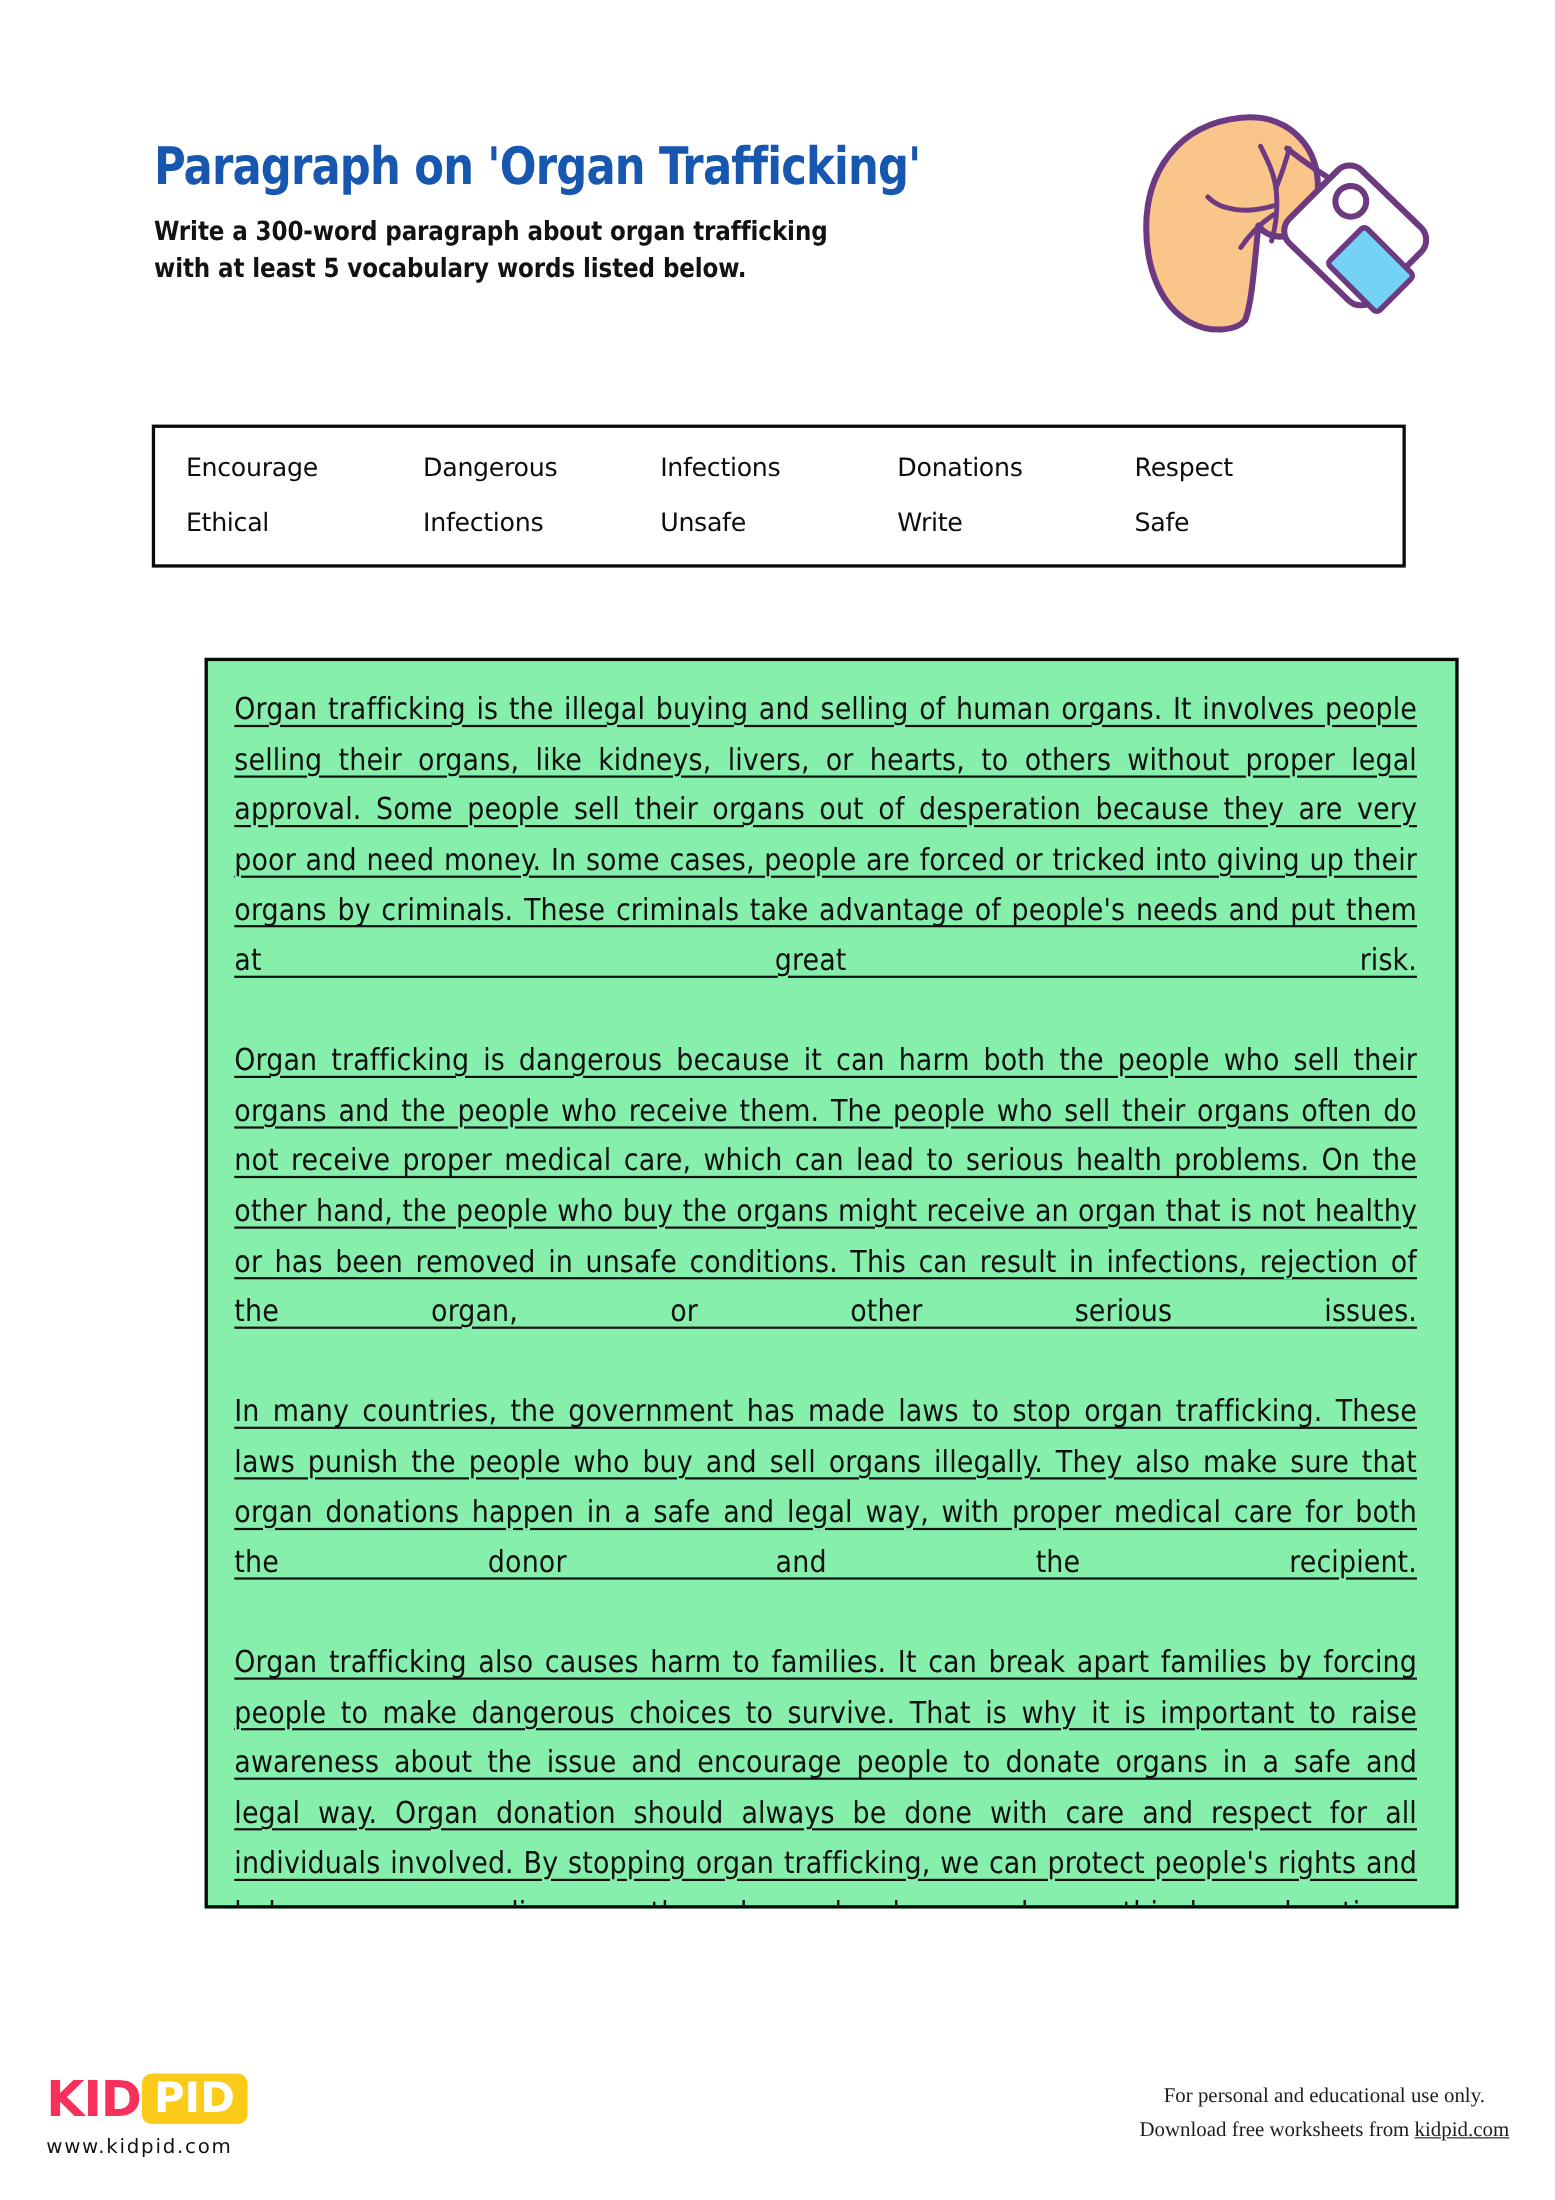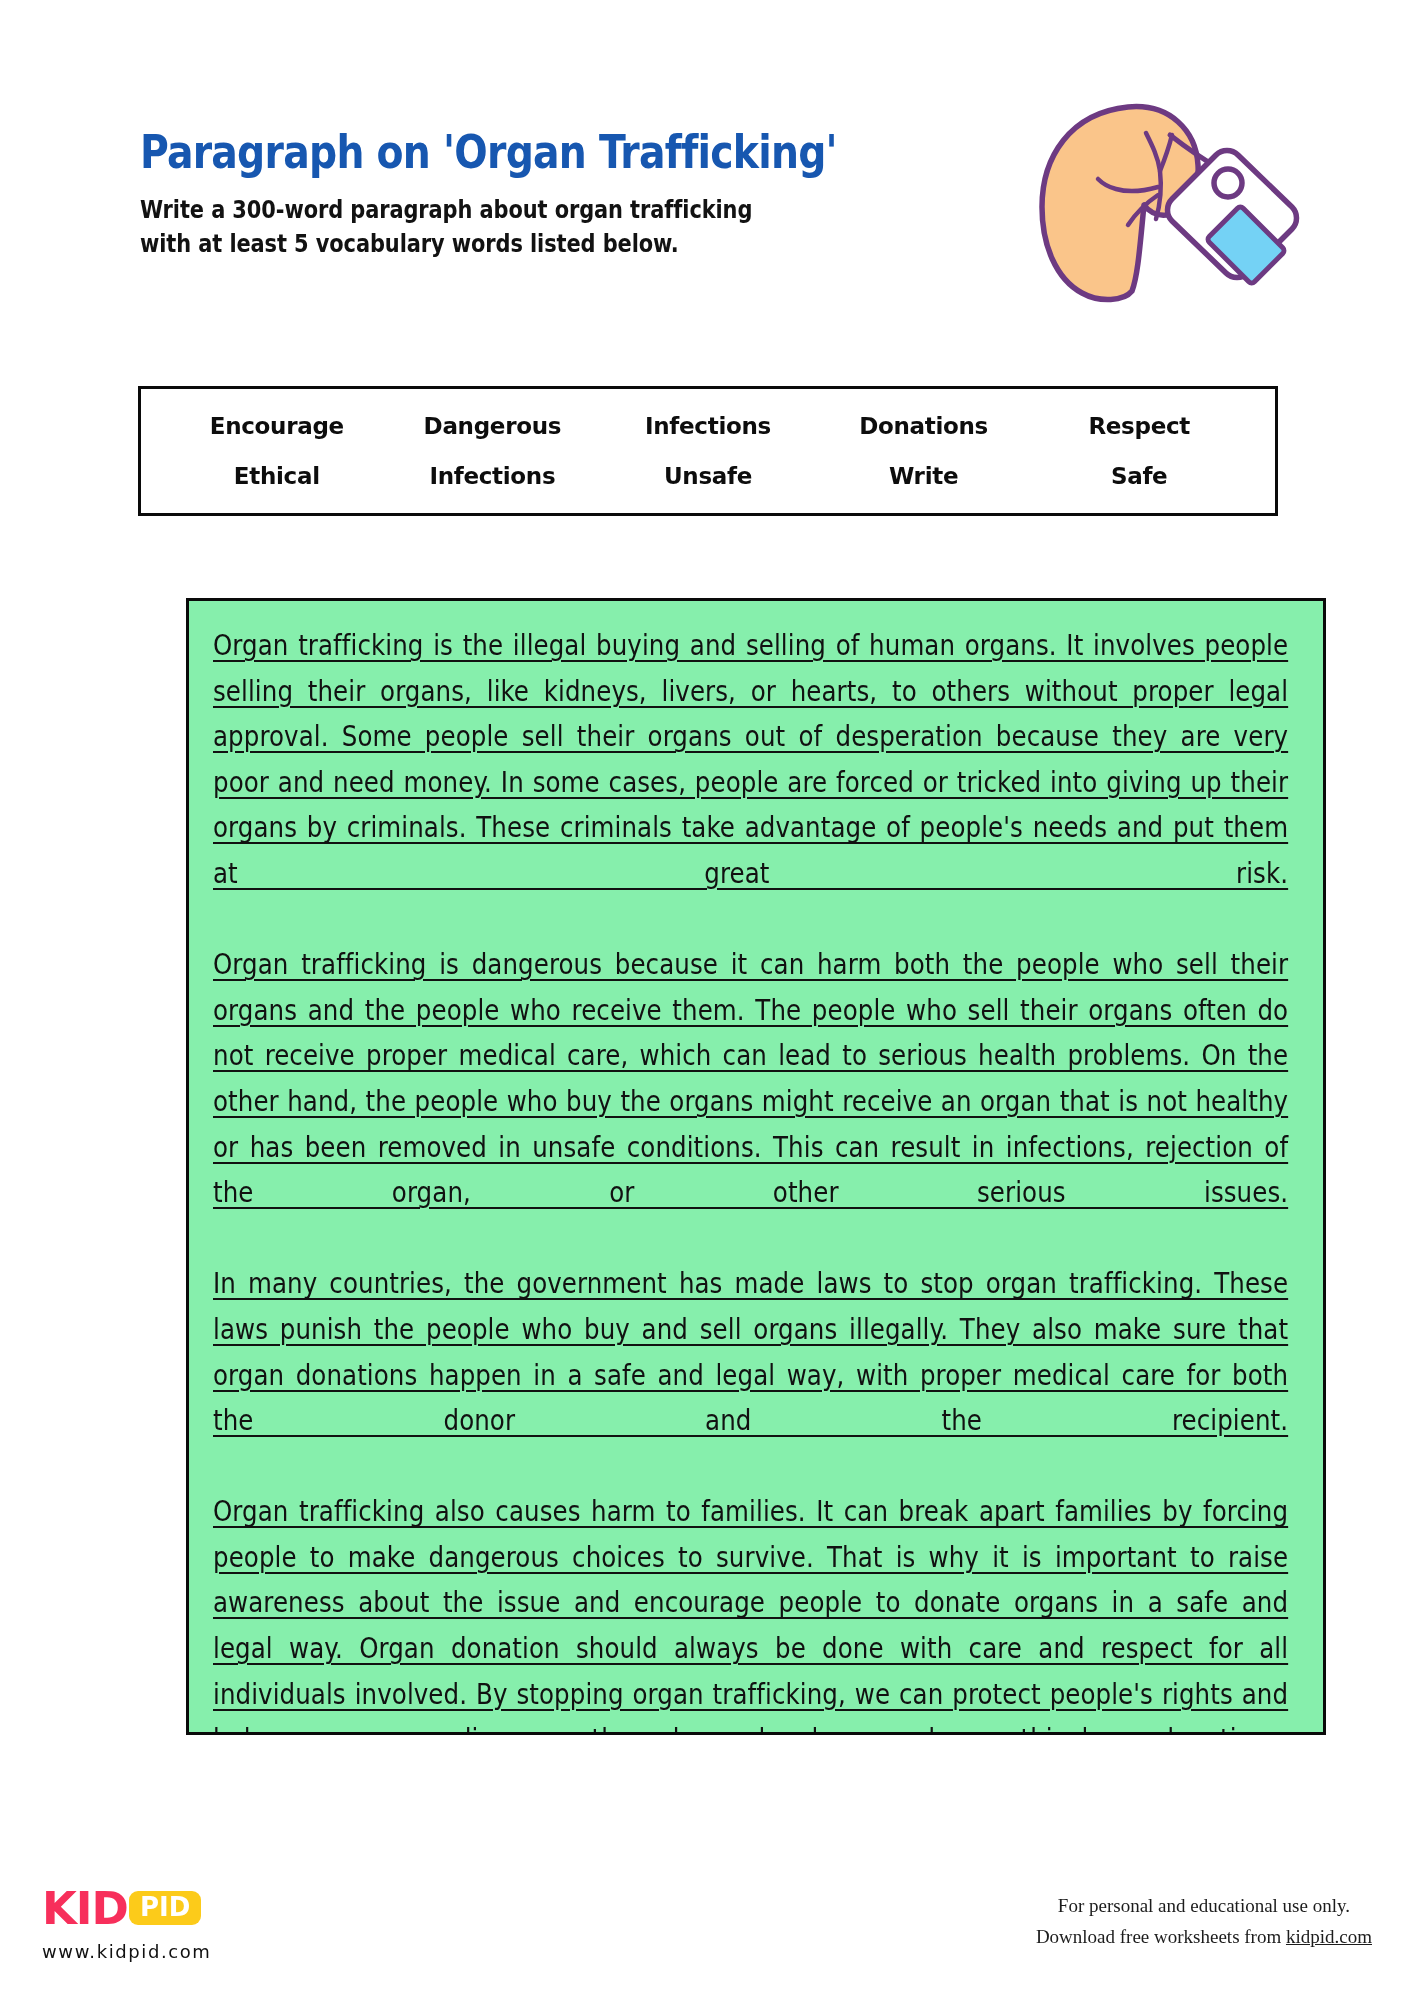--- a/index.html
+++ b/index.html
@@ -74,23 +74,23 @@
     justify-content: center;
   }
   .vocab-row {
     display: flex;
     width: 100%;
     padding: 0 28px;
   }
   .vocab-row + .vocab-row { margin-top: 24px; }
   .vocab-word {
     flex: 1 1 0;
-    text-align: center;
-    font-family: "DejaVu Sans", sans-serif;
-    font-weight: bold;
+    text-align: left;
+    font-family: "DejaVu Sans", sans-serif;
+    font-weight: normal;
     font-size: 23px;
     color: #0d0d0d;
     letter-spacing: -0.3px;
   }
 
   
   .para-box {
     position: absolute;
     left: 138px;
     top: 598px;
@@ -156,21 +156,21 @@
   }
   .logo-pid-box {
     background: #fccb1a;
     border-radius: 9px;
     padding: 3px 11px 5px 11px;
     margin-left: 1px;
   }
   .logo-pid {
     font-family: "DejaVu Sans", sans-serif;
     font-weight: bold;
-    font-size: 26px;
+    font-size: 38px;
     color: #ffffff;
     letter-spacing: 0px;
     line-height: 1;
   }
   .logo-url {
     margin-top: 7px;
     font-family: "DejaVu Sans", sans-serif;
     font-size: 18px;
     color: #111111;
     letter-spacing: 1.6px;

